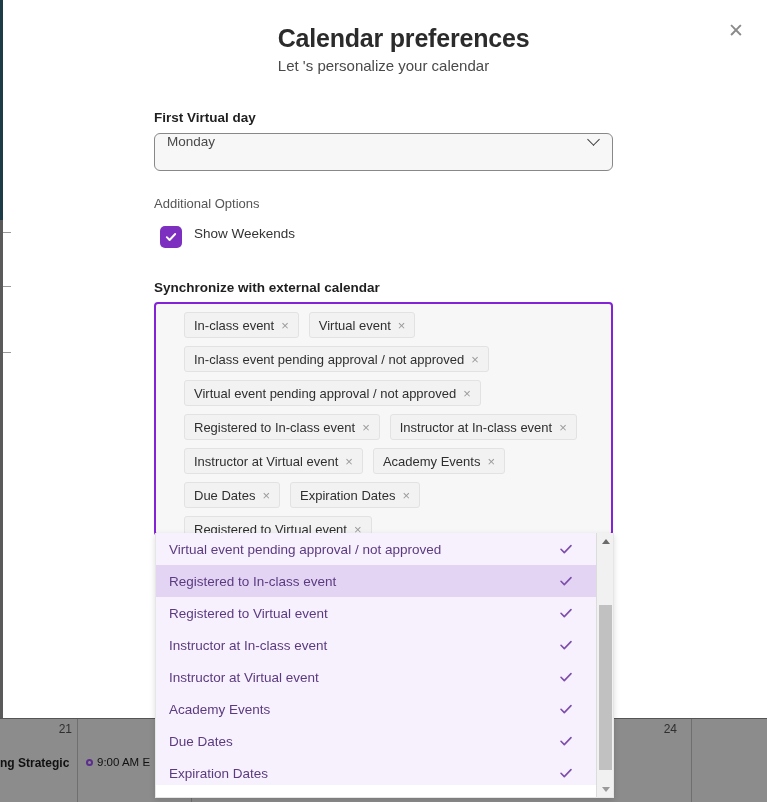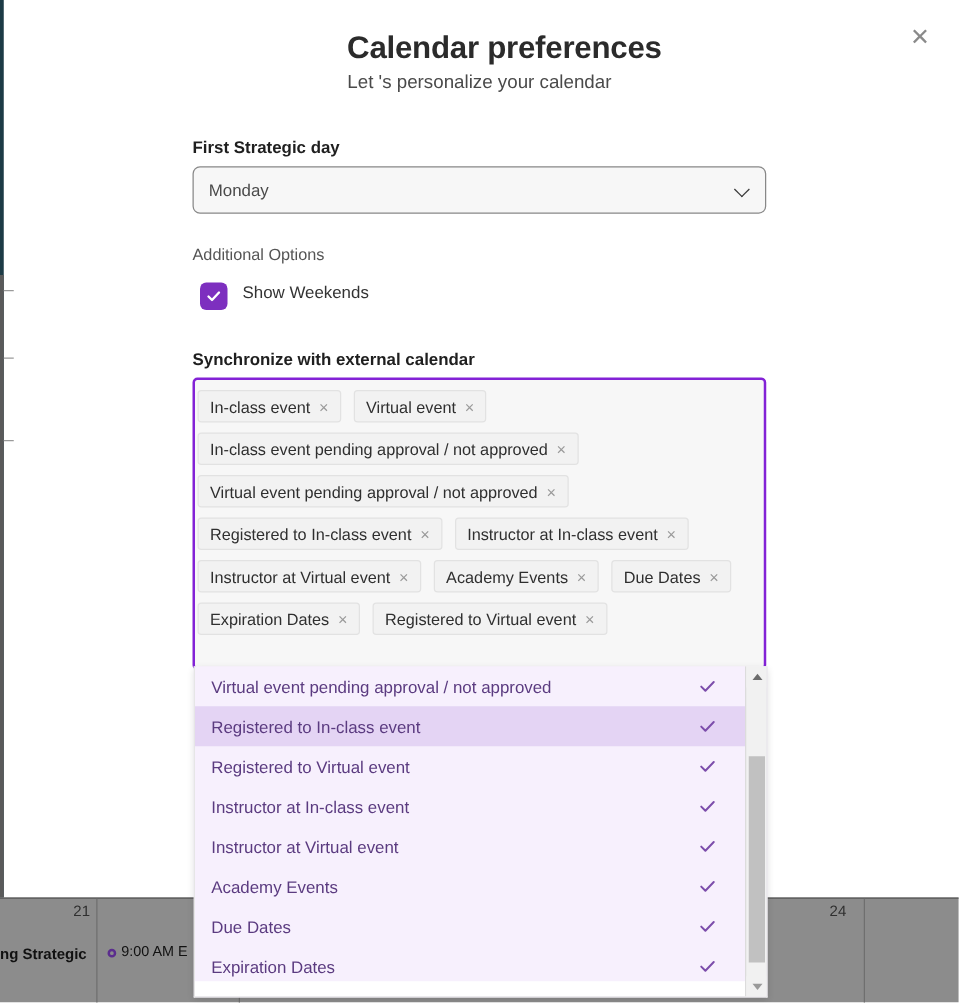--- a/index.html
+++ b/index.html
@@ -84,21 +84,21 @@
   .field-label-light {
     position: absolute; left: 154px; font-size: 13px;
     font-weight: normal; color: #555;
   }
 
   .select-box {
     position: absolute; left: 154px; top: 133px;
     width: 459px; height: 38px;
     background: #f7f7f7; border: 1px solid #888;
     border-radius: 6px;
-    display: flex; align-items: center; padding: 0 12px;
+    display: flex; padding: 0 12px;
     cursor: pointer;
   }
   .select-value { font-size: 13.5px; color: #4a4a4a; flex: 1; }
   .chev { width: 12px; height: 12px; position: relative; }
   .chev::before {
     content: ""; position: absolute; left: 1px; top: 1px;
     width: 8px; height: 8px;
     border-right: 1.6px solid #3a3a3a; border-bottom: 1.6px solid #3a3a3a;
     transform: rotate(45deg);
   }
@@ -113,21 +113,21 @@
   }
   .checkbox svg { display: block; }
   .check-label { font-size: 13.5px; color: #333; }
 
   
   .multiselect {
     position: absolute; left: 154px; top: 302px;
     width: 459px; height: 234px;
     background: #f7f7f7; border: 2px solid #8322d6;
     border-radius: 4px;
-    padding: 8px 2px;
+    padding: 8px 28px;
     display: flex; flex-wrap: wrap; align-content: flex-start;
     gap: 8px 10px;
     overflow: hidden;
   }
   .chip {
     display: inline-flex; align-items: center; gap: 7px;
     height: 26px; padding: 0 9px;
     background: #f2f2f2; border: 1px solid #e2e2e2;
     border-radius: 3px;
     font-size: 13px; color: #2f2f2f; white-space: nowrap;
@@ -214,21 +214,21 @@
     </div>
   </div>
 
   <div class="modal">
 
     <button class="close-btn">✕</button>
 
     <div class="title">Calendar preferences</div>
     <div class="subtitle">Let 's personalize your calendar</div>
 
-    <div class="field-label" style="top:110px;">First Strategic day</div>
+    <div class="field-label" style="top:110px;">First Virtual day</div>
 
     <div class="select-box">
       <span class="select-value">Monday</span>
       <span class="chev"></span>
     </div>
 
     <div class="field-label-light" style="top:196px;">Additional Options</div>
 
     <div class="check-row">
       <span class="checkbox">

